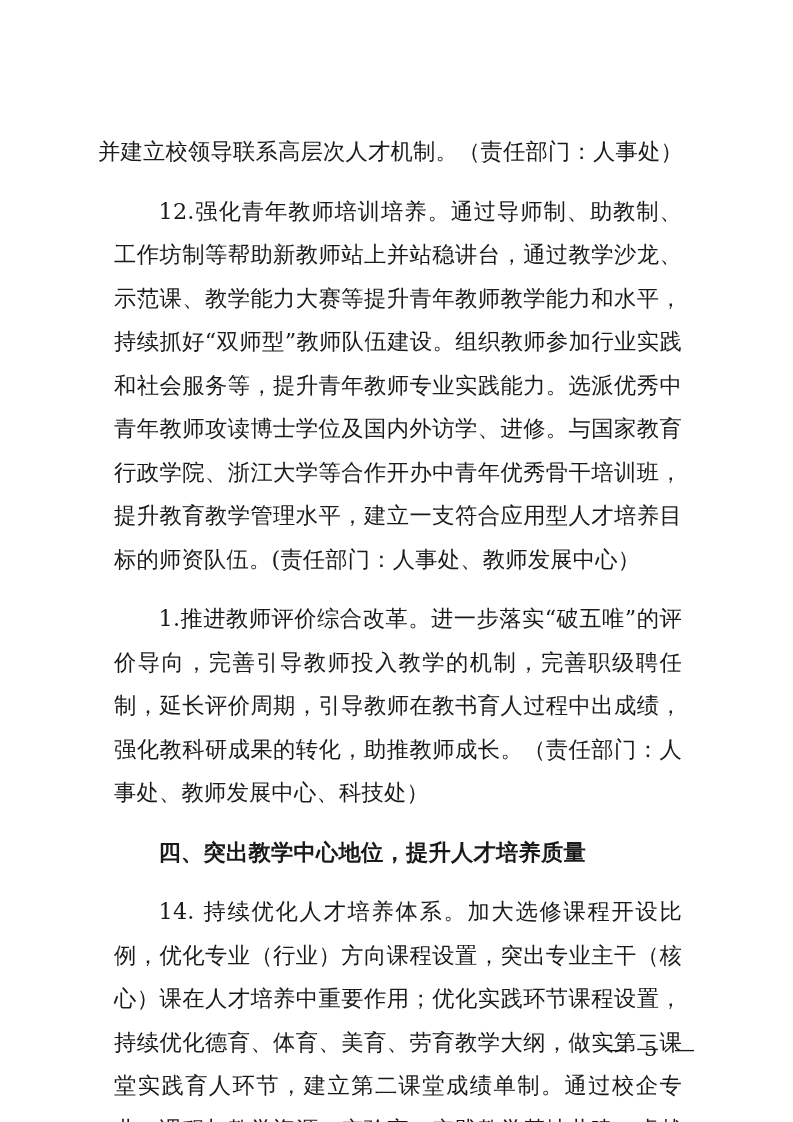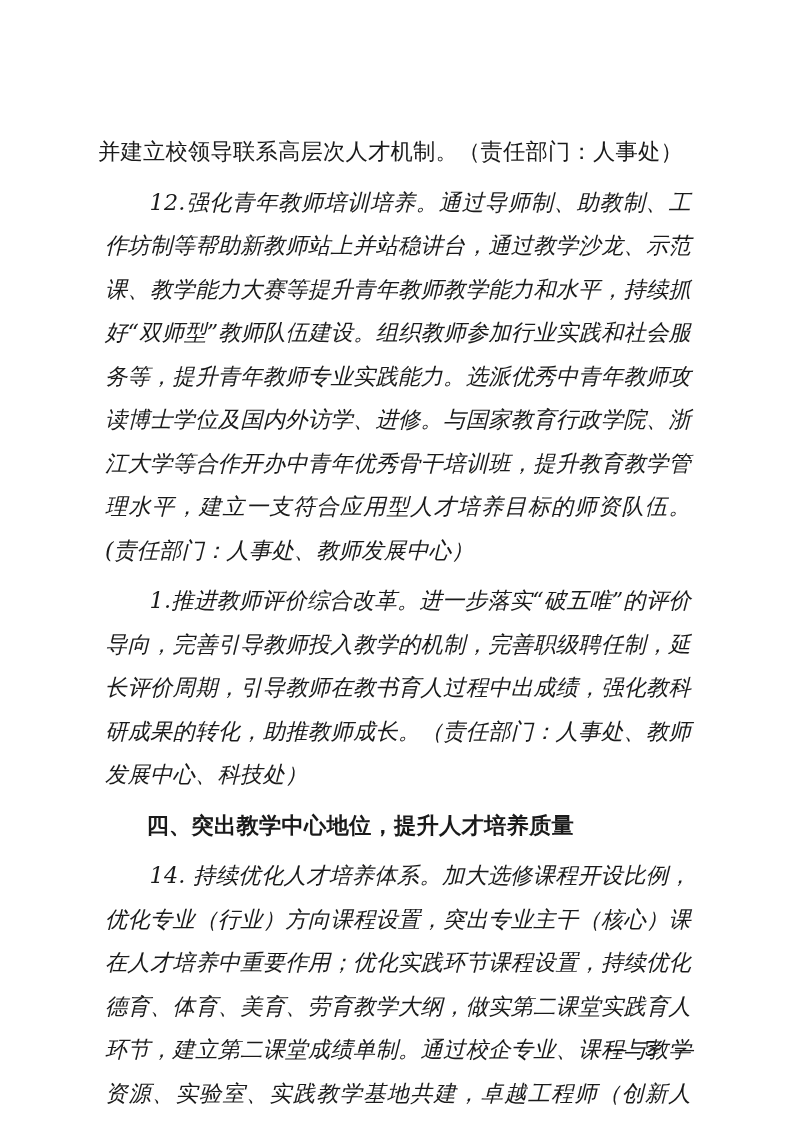--- a/index.html
+++ b/index.html
@@ -29,26 +29,25 @@
     line-height: 43.5px;
     letter-spacing: 0.2px;
     text-align: justify;
     text-justify: inter-ideograph;
   }
   .para {
     margin: 0;
     text-indent: 0;
   }
   .para-indent {
-    margin: 7px;
+    margin: 16px;
     text-indent: 2em;
-    font-style: italic;
   }
   .heading {
-    margin: 4px;
+    margin: 16px;
     text-indent: 2em;
     font-weight: bold;
   }
   .footer {
     position: absolute;
     right: 96px;
     bottom: 62px;
     font-size: 21px;
     line-height: 1;
     color: #1a1a1a;

